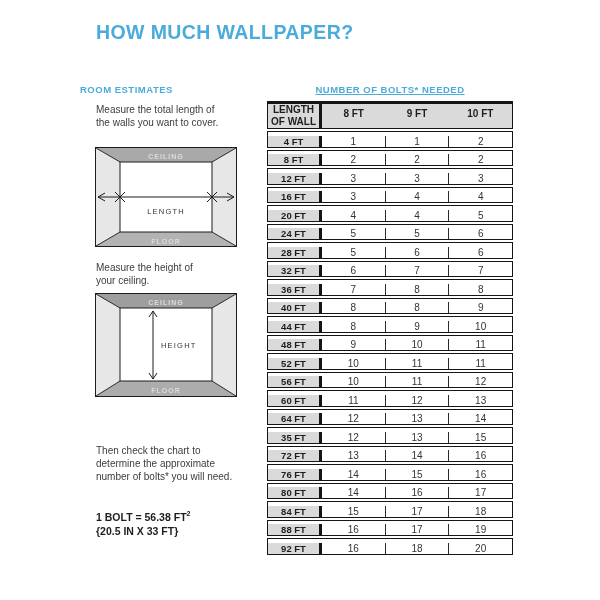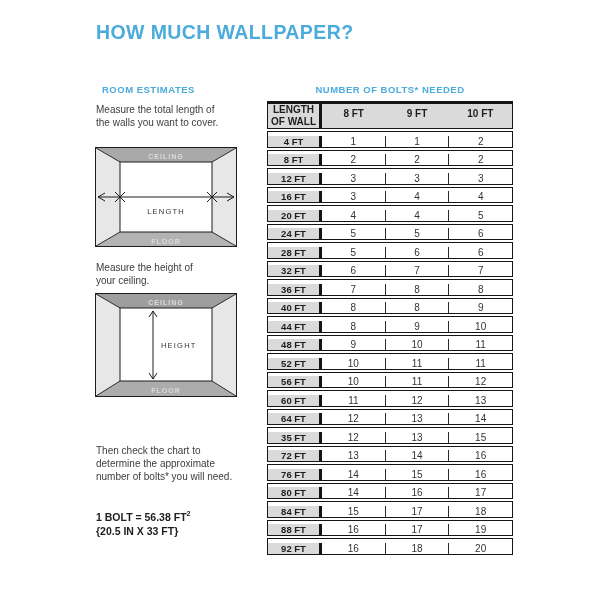--- a/index.html
+++ b/index.html
@@ -14,22 +14,22 @@
   body{font-family:"Liberation Sans", sans-serif;position:relative;}
   .stage{position:absolute;inset:0;width:528px;height:600px;background:#fff;}
 
   .page-title{
     position:absolute;left:96px;top:21px;
     font-size:19.5px;font-weight:bold;letter-spacing:.4px;color:var(--accent);
   }
   .sec-head{
     font-size:9.5px;font-weight:bold;letter-spacing:.5px;color:var(--accent);
   }
-  .left-sec-head{position:absolute;left:102px;top:84px;}
-  .right-sec-head{position:absolute;left:267px;top:84px;width:246px;text-align:center;}
+  .left-sec-head{position:absolute;left:80px;top:84px;}
+  .right-sec-head{position:absolute;left:267px;top:84px;width:246px;text-align:center;text-decoration:underline;}
 
   .step{
     position:absolute;left:96px;width:160px;
     font-size:10px;line-height:13px;color:var(--body-ink);white-space:pre-line;
   }
   .step1{top:103px;}
   .step2{top:261px;}
   .step3{top:409px;margin-top:35px;}
 
   .diagram{position:absolute;left:95px;width:142px;display:block;}

